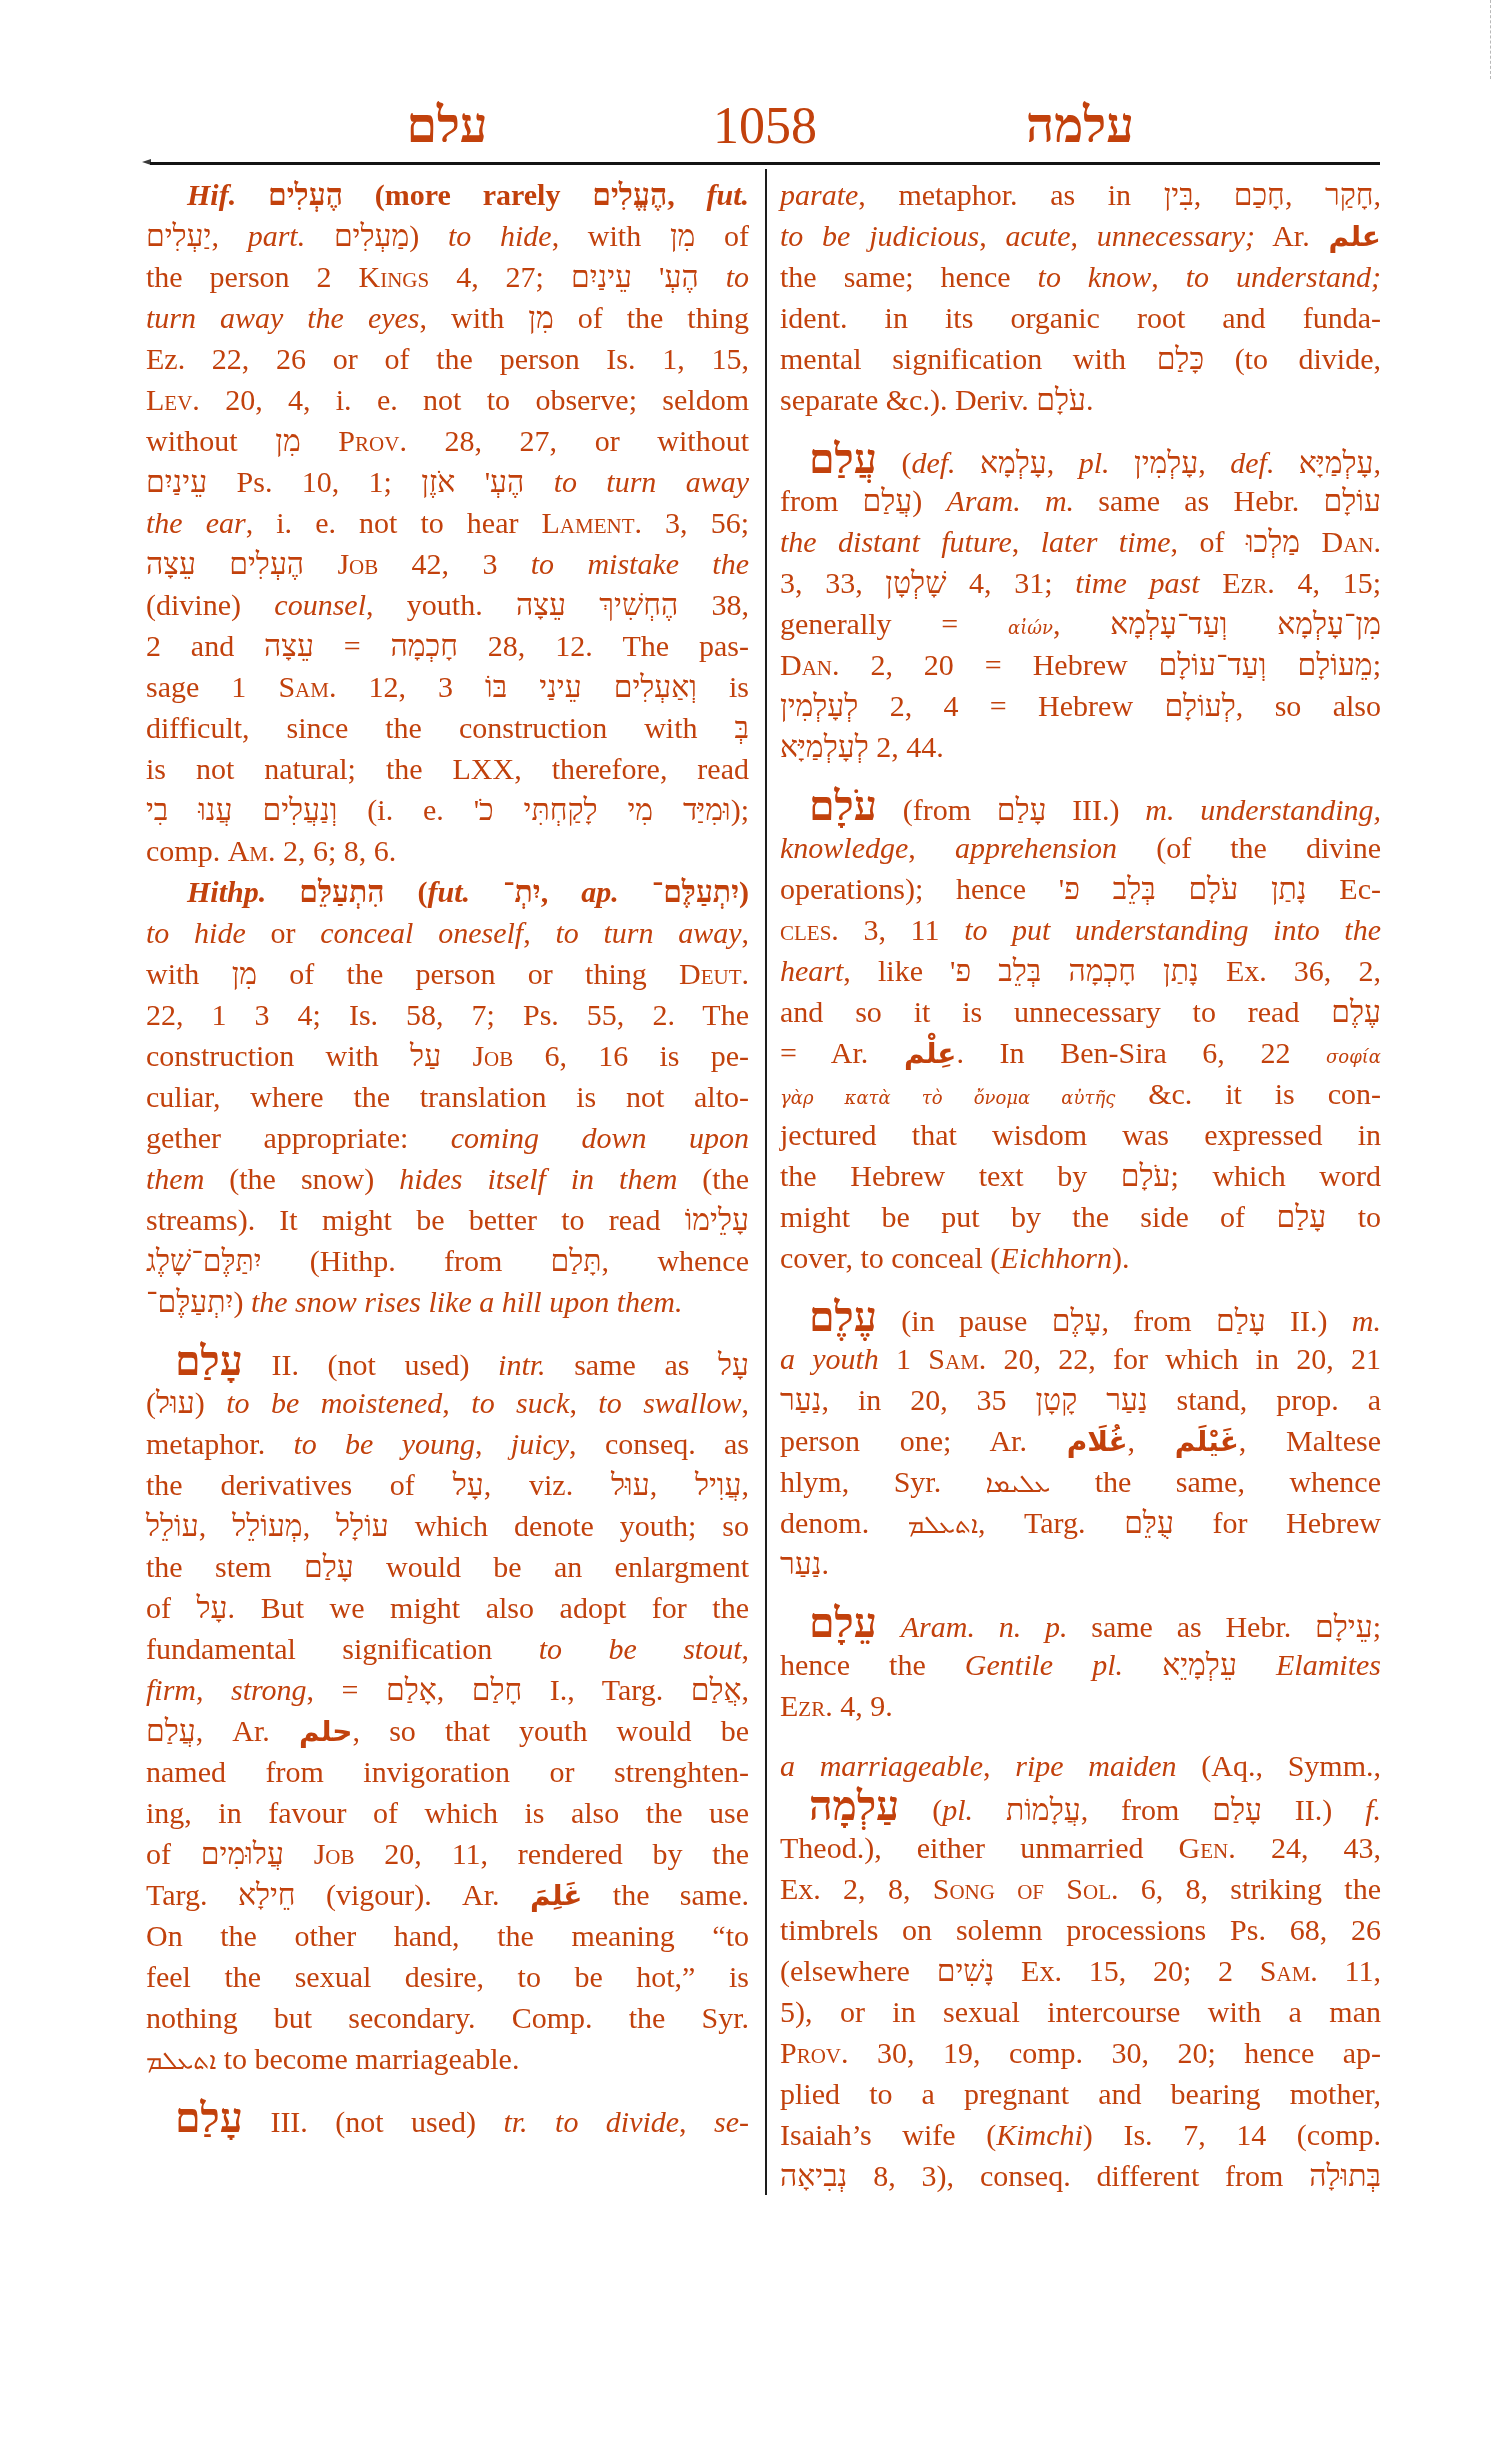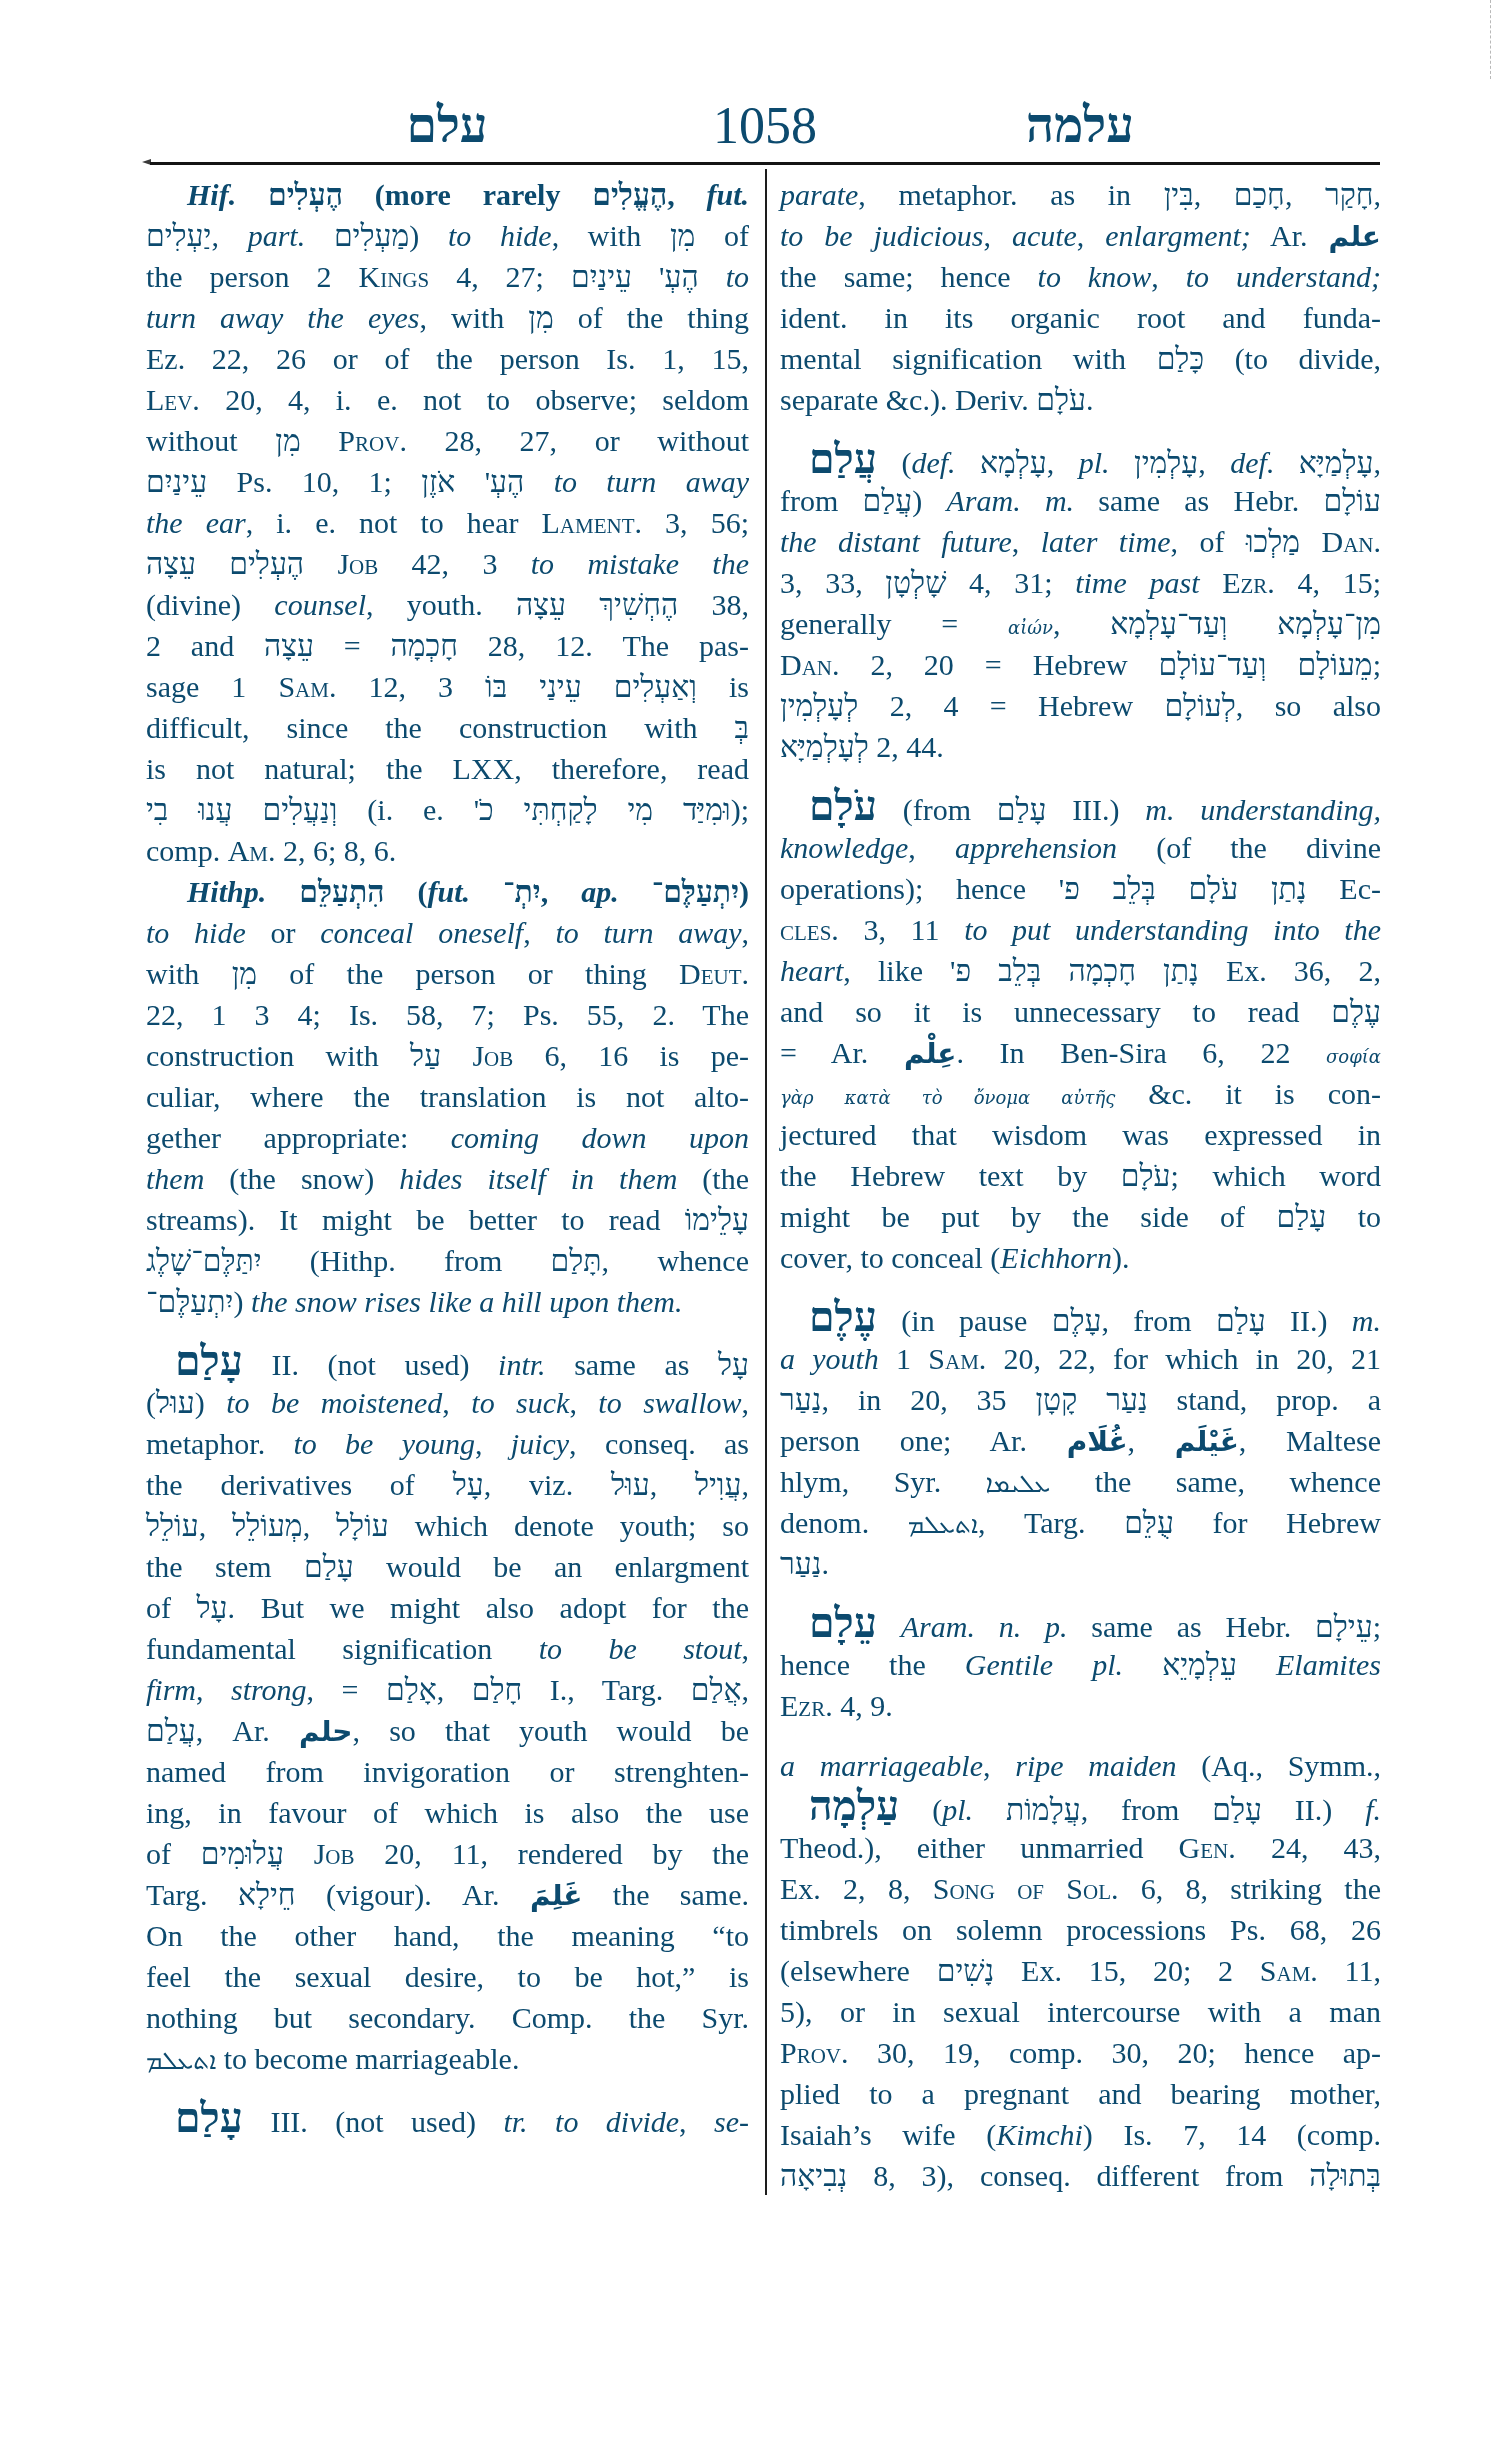--- a/index.html
+++ b/index.html
@@ -2,21 +2,21 @@
 <html style="font-size:14.4px"><head>
 <meta charset="utf-8">
 <style>
   html, body { margin: 0; padding: 0; background: #ffffff; }
   .page {
     position: relative;
     width: 1512px;
     height: 2450px;
     background: #ffffff;
     overflow: hidden;
-    color: #0c4a6e;
+    color: #c2410c;
     font-family: "Liberation Serif", "DejaVu Serif", serif;
   }
   
   .rh {
     position: absolute;
     width: 216px;
     text-align: center;
     white-space: nowrap;
   }
   .rh-heb {
@@ -183,21 +183,21 @@
         <div class="line"><span class="seg r">nothing but secondary.  Comp. the Syr.</span></div>
         <div class="line last"><span class="seg sy" dir="rtl">ܐܬܥܠܡ</span><span class="seg r"> to become marriageable.</span></div>
       </div>
       <div class="para entry">
         <div class="line first"><span class="seg hw" dir="rtl">עָלַם</span><span class="seg r"> III. (not used) </span><span class="seg i">tr.</span><span class="seg r"> </span><span class="seg i">to divide</span><span class="seg r">, </span><span class="seg i">se-</span></div>
       </div>
     </div>
   <div id="col-right" class="col">
       <div class="para continuation">
         <div class="line"><span class="seg i">parate</span><span class="seg r">, metaphor. as in </span><span class="seg he" dir="rtl">בִּין</span><span class="seg r">, </span><span class="seg he" dir="rtl">חָכַם</span><span class="seg r">, </span><span class="seg he" dir="rtl">חָקַר</span><span class="seg r">,</span></div>
-        <div class="line"><span class="seg i">to be judicious</span><span class="seg r">, </span><span class="seg i">acute</span><span class="seg r">, </span><span class="seg i">enlargment;</span><span class="seg r"> Ar. </span><span class="seg ar" dir="rtl">علم</span></div>
+        <div class="line"><span class="seg i">to be judicious</span><span class="seg r">, </span><span class="seg i">acute</span><span class="seg r">, </span><span class="seg i">unnecessary;</span><span class="seg r"> Ar. </span><span class="seg ar" dir="rtl">علم</span></div>
         <div class="line"><span class="seg r">the same; hence </span><span class="seg i">to know</span><span class="seg r">, </span><span class="seg i">to understand;</span></div>
         <div class="line"><span class="seg r">ident. in its organic root and funda-</span></div>
         <div class="line"><span class="seg r">mental signification with </span><span class="seg he" dir="rtl">כָּלַם</span><span class="seg r"> (to divide,</span></div>
         <div class="line last"><span class="seg r">separate &amp;c.).  Deriv. </span><span class="seg he" dir="rtl">עֹלָם</span><span class="seg r">.</span></div>
       </div>
       <div class="para entry">
         <div class="line first"><span class="seg hw" dir="rtl">עֲלַם</span><span class="seg r"> (</span><span class="seg i">def.</span><span class="seg r"> </span><span class="seg he" dir="rtl">עָלְמָא</span><span class="seg r">, </span><span class="seg i">pl.</span><span class="seg r"> </span><span class="seg he" dir="rtl">עָלְמִין</span><span class="seg r">, </span><span class="seg i">def.</span><span class="seg r"> </span><span class="seg he" dir="rtl">עָלְמַיָּא</span><span class="seg r">,</span></div>
         <div class="line"><span class="seg r">from </span><span class="seg he" dir="rtl">עֲלַם</span><span class="seg r">) </span><span class="seg i">Aram. m.</span><span class="seg r"> same as Hebr. </span><span class="seg he" dir="rtl">עוֹלָם</span></div>
         <div class="line"><span class="seg i">the distant future</span><span class="seg r">, </span><span class="seg i">later time</span><span class="seg r">, of </span><span class="seg he" dir="rtl">מַלְכוּ</span><span class="seg r"> </span><span class="seg sc">Dan.</span></div>
         <div class="line"><span class="seg r">3, 33, </span><span class="seg he" dir="rtl">שָׁלְטָן</span><span class="seg r"> 4, 31; </span><span class="seg i">time past</span><span class="seg r"> </span><span class="seg sc">Ezr.</span><span class="seg r"> 4, 15;</span></div>

